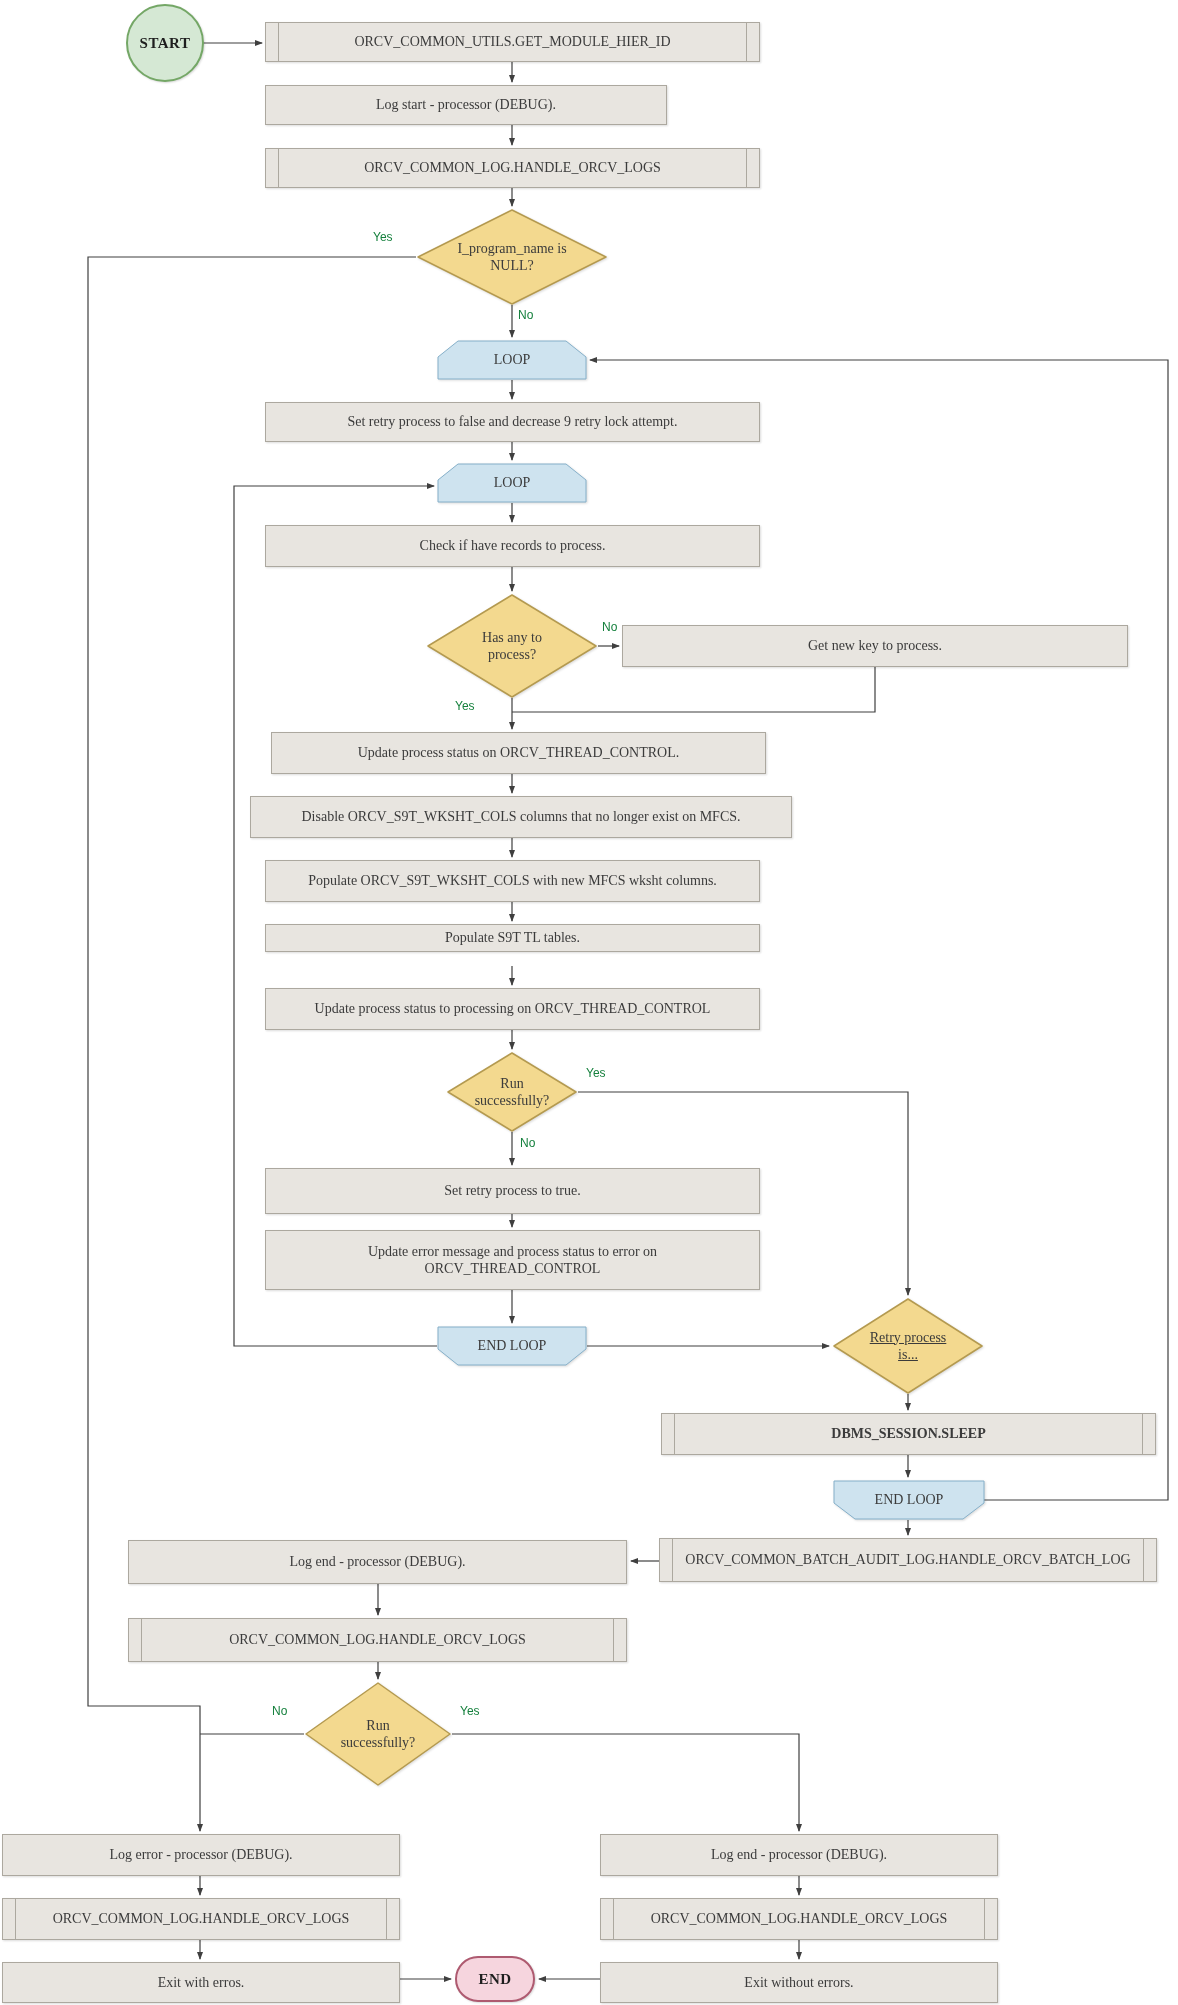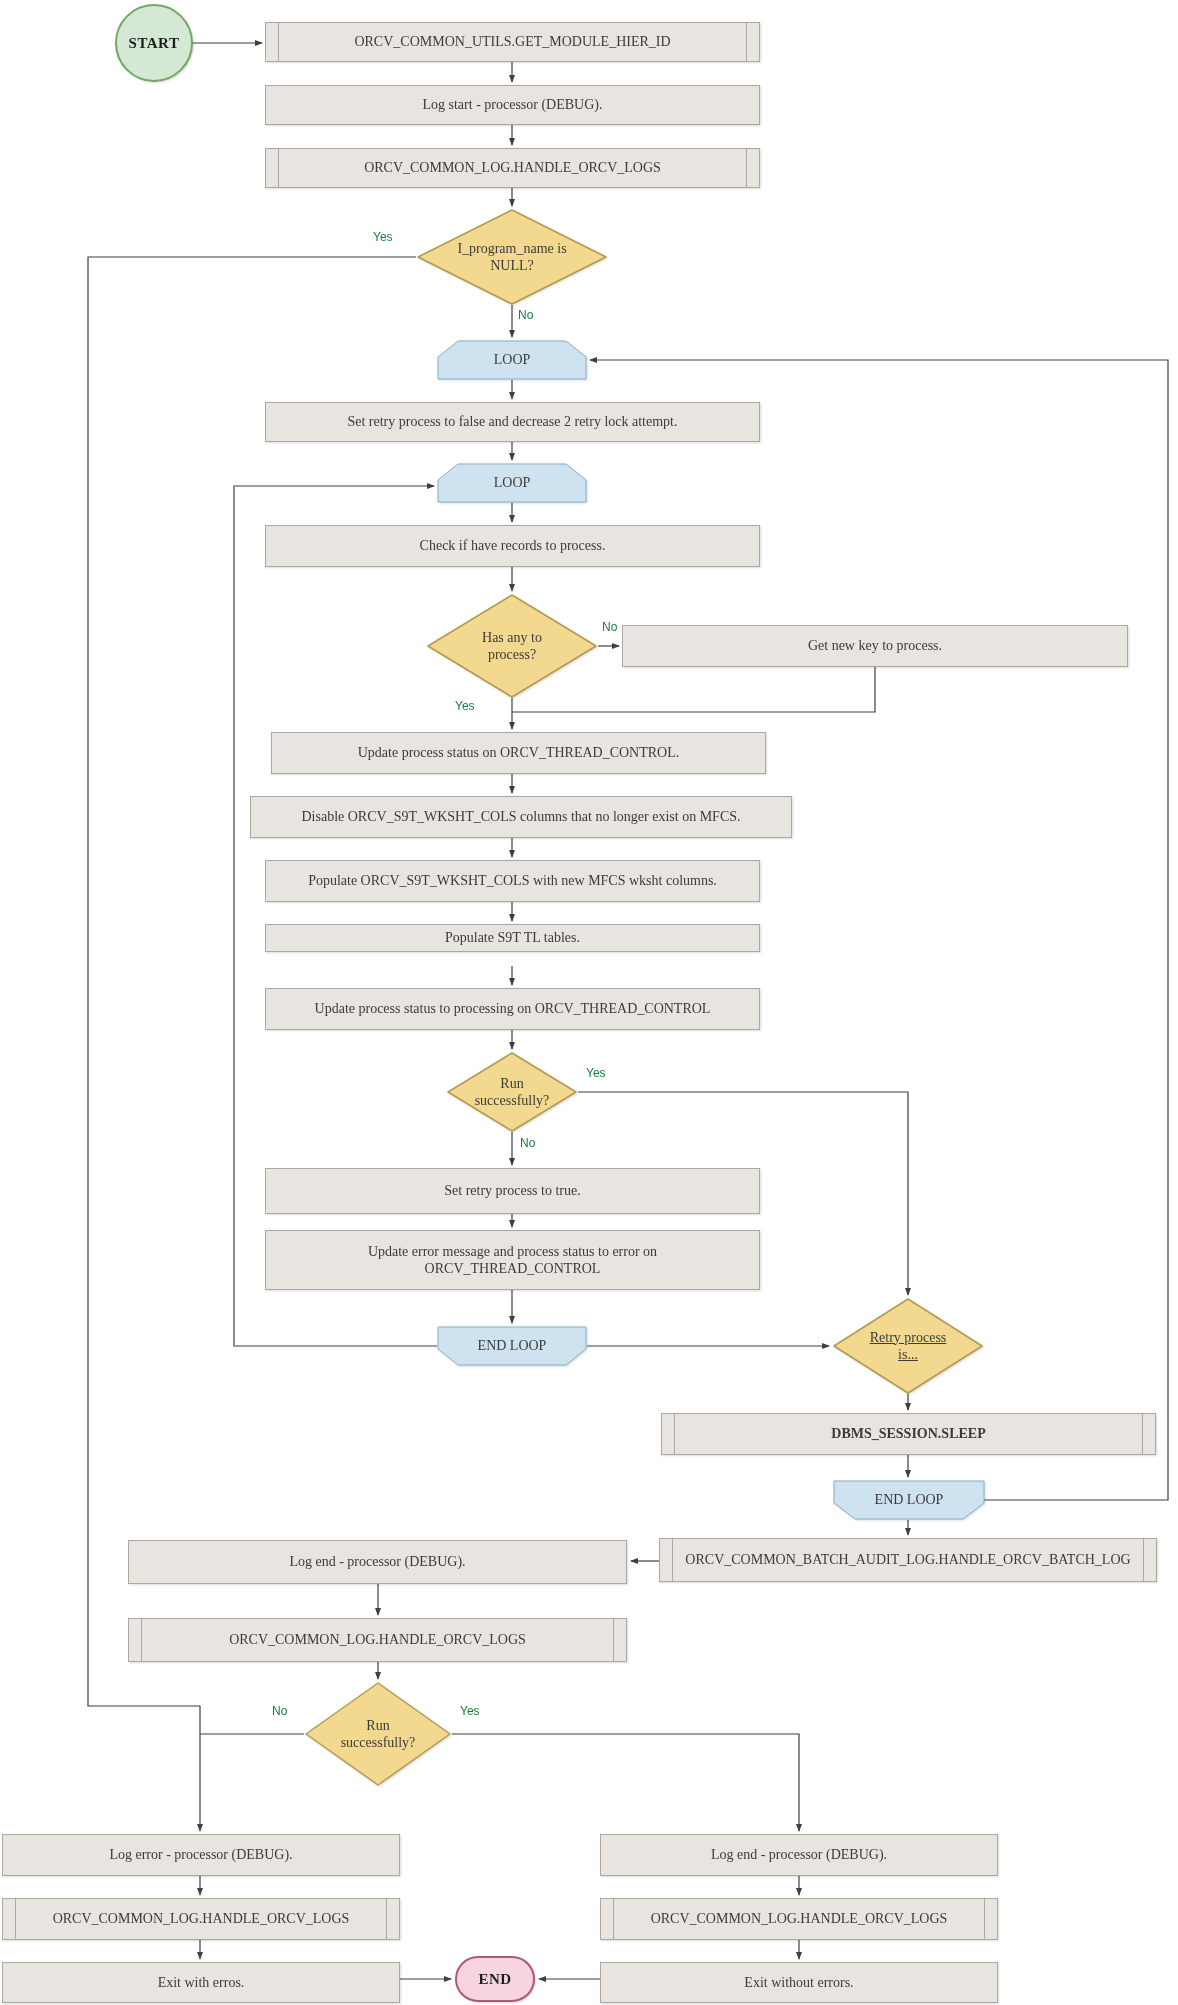--- a/index.html
+++ b/index.html
@@ -72,28 +72,28 @@
     <polyline class="edge" points="304,1734 200,1734"></polyline>
     <polyline class="edge" points="452,1734 799,1734 799,1831" marker-end="url(#ah)"></polyline>
     <polyline class="edge" points="200,1876 200,1895" marker-end="url(#ah)"></polyline>
     <polyline class="edge" points="200,1940 200,1959" marker-end="url(#ah)"></polyline>
     <polyline class="edge" points="799,1876 799,1895" marker-end="url(#ah)"></polyline>
     <polyline class="edge" points="799,1940 799,1959" marker-end="url(#ah)"></polyline>
     <polyline class="edge" points="400,1979 451,1979" marker-end="url(#ah)"></polyline>
     <polyline class="edge" points="600,1979 539,1979" marker-end="url(#ah)"></polyline>
   </svg>
 
-  <div class="node circle" style="left:115px;top:4px;width:78px;height:78px;">
+  <div class="node circle" style="left:126px;top:4px;width:78px;height:78px;">
     <span class="txt terminal">START</span>
   </div>
 
   <div class="node predef" style="left:265px;top:22px;width:495px;height:40px;">
     <span class="txt">ORCV_COMMON_UTILS.GET_MODULE_HIER_ID</span>
   </div>
-  <div class="node proc" style="left:265px;top:85px;width:495px;height:40px;">
+  <div class="node proc" style="left:265px;top:85px;width:402px;height:40px;">
     <span class="txt">Log start - processor (DEBUG).</span>
   </div>
   <div class="node predef" style="left:265px;top:148px;width:495px;height:40px;">
     <span class="txt">ORCV_COMMON_LOG.HANDLE_ORCV_LOGS</span>
   </div>
 
   <div class="node diamond" style="left:416px;top:209px;width:192px;height:96px;">
     <svg class="shape" width="192" height="96">
         <polygon class="p-diamond" points="96,1 190,48 96,95 2,48"></polygon>
       </svg>
@@ -101,21 +101,21 @@
   </div>
 
   <div class="node loopnode" style="left:437px;top:340px;width:150px;height:40px;">
     <svg class="shape" width="150" height="40">
         <polygon class="p-loop" points="21,1 129,1 149,17 149,39 1,39 1,17"></polygon>
       </svg>
     <span class="txt">LOOP</span>
   </div>
 
   <div class="node proc" style="left:265px;top:402px;width:495px;height:40px;">
-    <span class="txt">Set retry process to false and decrease 2 retry lock attempt.</span>
+    <span class="txt">Set retry process to false and decrease 9 retry lock attempt.</span>
   </div>
 
   <div class="node loopnode" style="left:437px;top:463px;width:150px;height:40px;">
     <svg class="shape" width="150" height="40">
         <polygon class="p-loop" points="21,1 129,1 149,17 149,39 1,39 1,17"></polygon>
       </svg>
     <span class="txt">LOOP</span>
   </div>
 
   <div class="node proc" style="left:265px;top:525px;width:495px;height:42px;">

